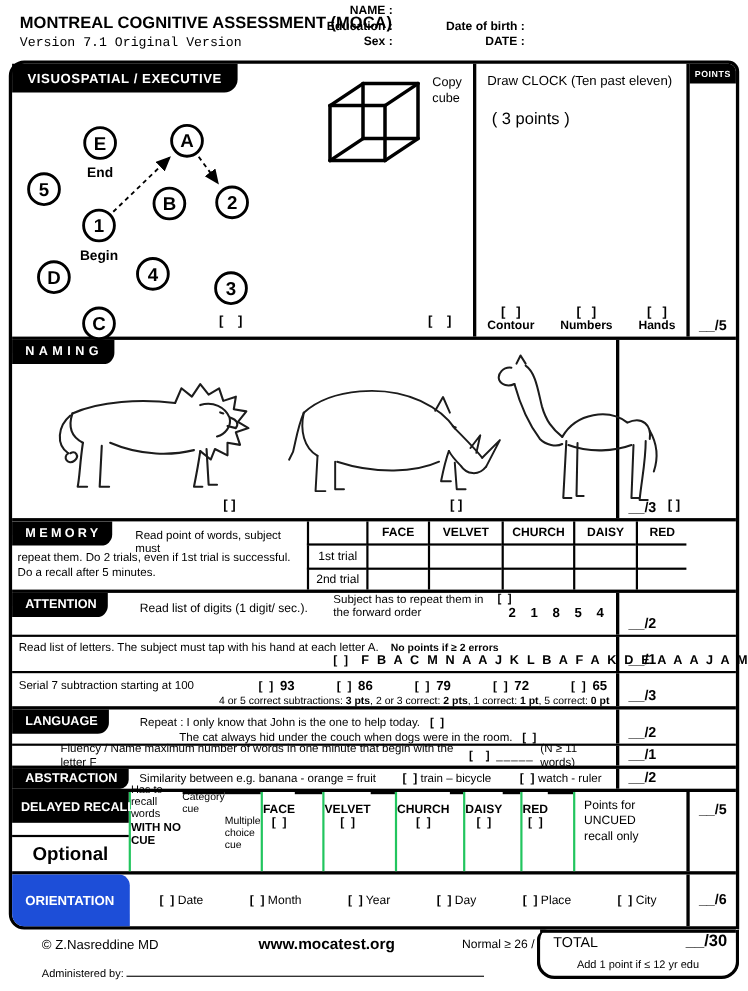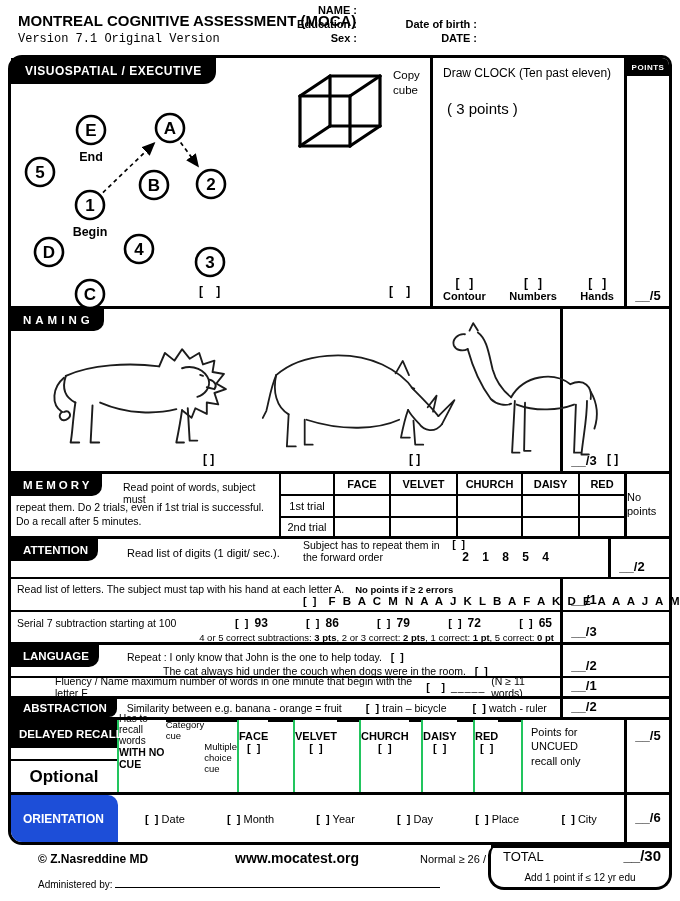--- a/index.html
+++ b/index.html
@@ -110,21 +110,21 @@
   .dr-cue .dr-cell { font-size:9.5px; }
   .dr-word { font-weight:bold; font-size:11px; }
   .dr-note-text { padding:5px 0 0 8px; font-size:11px; line-height:1.3; white-space:pre-line; }
   
   .or-row { display:flex; align-items:stretch; }
   .or-label { width:107px; background:#1d4ed8; color:#fff; font-weight:bold; font-size:12px;
     display:flex; align-items:center; padding-left:12px; border-radius:0 10px 0 11px; }
   .or-items { flex:1; display:flex; align-items:center; justify-content:space-around; padding:0 6px; }
   .or-item { font-size:11px; }
   
-  .ft-copy { position:absolute; left:38px; top:852px; font-weight:bold; font-size:12px; }
+  .ft-copy { position:absolute; left:38px; top:852px; font-weight:normal; font-size:12px; }
   .ft-web { position:absolute; left:235px; top:850px; font-weight:bold; font-size:14px; }
   .ft-normal { position:absolute; left:420px; top:853px; font-size:11px; }
   .ft-admin { position:absolute; left:38px; top:878px; font-size:10px; }
   .ft-admin .line { display:inline-block; width:325px; border-bottom:1.5px solid #000; height:10px; }
   .total-box { position:absolute; left:488px; top:845px; width:184px; height:45px;
     border:3px solid #000; border-top:none; border-radius:10px 0 16px 16px; background:#fff; }
   .total-box .tb-top { border-top:3px solid #000; position:absolute; left:-0px; right:0; top:0; }
   .total-lbl { position:absolute; left:12px; top:4px; font-size:13px; }
   .total-score { position:absolute; right:8px; top:2px; font-size:15px; font-weight:bold; white-space:pre; }
   .total-bonus { position:absolute; left:0; right:0; bottom:4px; text-align:center; font-size:10px; }
@@ -301,26 +301,23 @@
         <div class="mc"></div>
         <div class="mc"></div>
         <div class="mc trial last">2nd trial</div>
         <div class="mc last"></div>
         <div class="mc last"></div>
         <div class="mc last"></div>
         <div class="mc last"></div>
         <div class="mc last"></div>
       </div>
     </div>
-    <div class="pts">
-      <div class="nopoints">No points</div>
-    </div>
-  </div>
-
-  <div class="row thin" style="height:40px;gap:48px;">
+  </div>
+
+  <div class="row thin" style="height:40px;">
     <div class="main">
       <span class="seclabel">ATTENTION</span>
       <div class="att-inst">Read list of digits (1 digit/ sec.).</div>
       <div class="att-block">
         <div class="att-line">
           <span>Subject has to repeat them in the forward order</span>
           <span>
             <span class="bk">[  ]</span>
             <span class="digits">2 1 8 5 4</span>
           </span>

